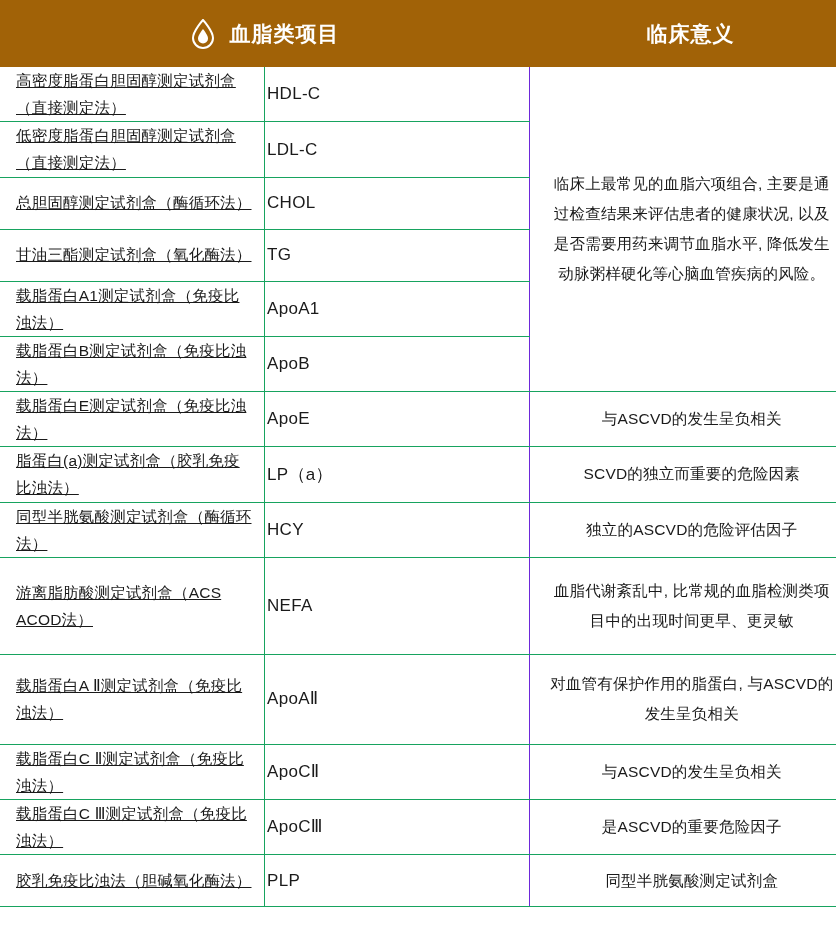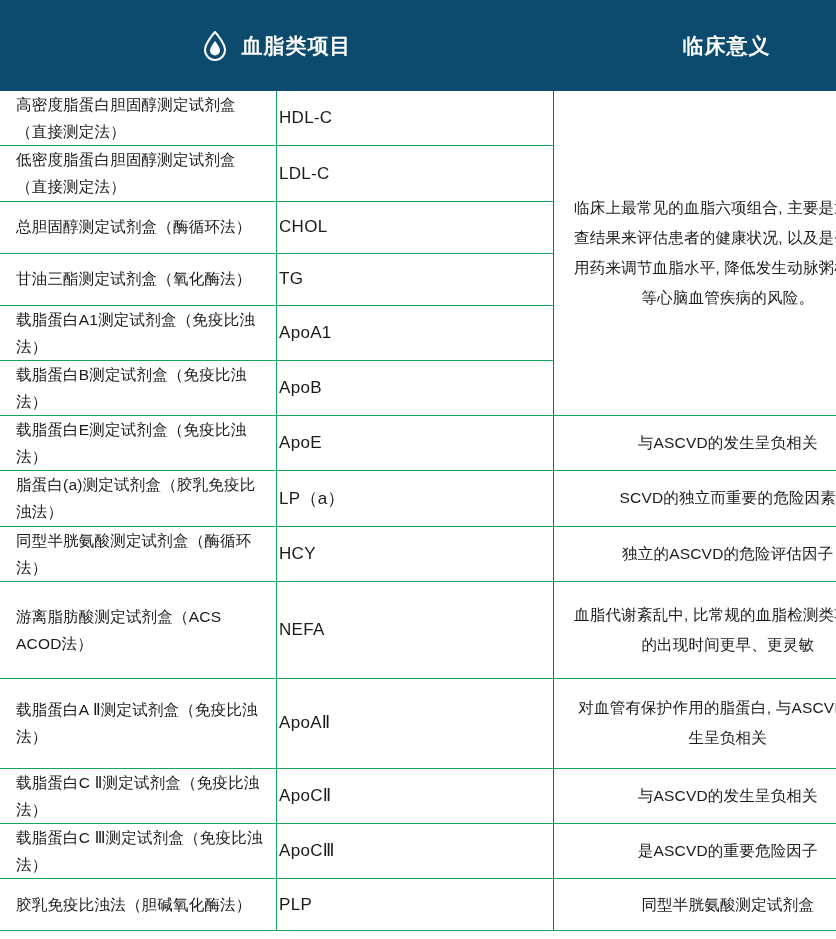--- a/index.html
+++ b/index.html
@@ -19,26 +19,26 @@
     height: 939px;
     position: relative;
     box-sizing: border-box;
   }
   table.lipid-table {
     width: 836px;
     border-collapse: collapse;
     table-layout: fixed;
   }
   thead th {
-    background: #0c4a6e;
+    background: #a16207;
     color: #ffffff;
     font-size: 21px;
     font-weight: bold;
     height: 59px;
-    padding: 16px;
+    padding: 4px;
     vertical-align: middle;
     letter-spacing: 1px;
   }
   th.head-left {
     width: 521px;
   }
   th.head-right {
     width: 315px;
   }
   .head-left-inner {
@@ -64,20 +64,21 @@
     line-height: 1.75;
     border-bottom: 1px solid #17a35f;
     box-sizing: border-box;
   }
   td.item-name {
     width: 437px;
     border-right: 1px solid #17a35f;
     padding-left: 16px;
     padding-right: 10px;
     letter-spacing: 0.2px;
+    text-decoration: underline;
   }
   td.abbr {
     width: 84px;
     border-right: 1px solid #6d28d9;
     padding-left: 2px;
     font-size: 17px;
     letter-spacing: 0.3px;
   }
   td.meaning {
     width: 315px;

